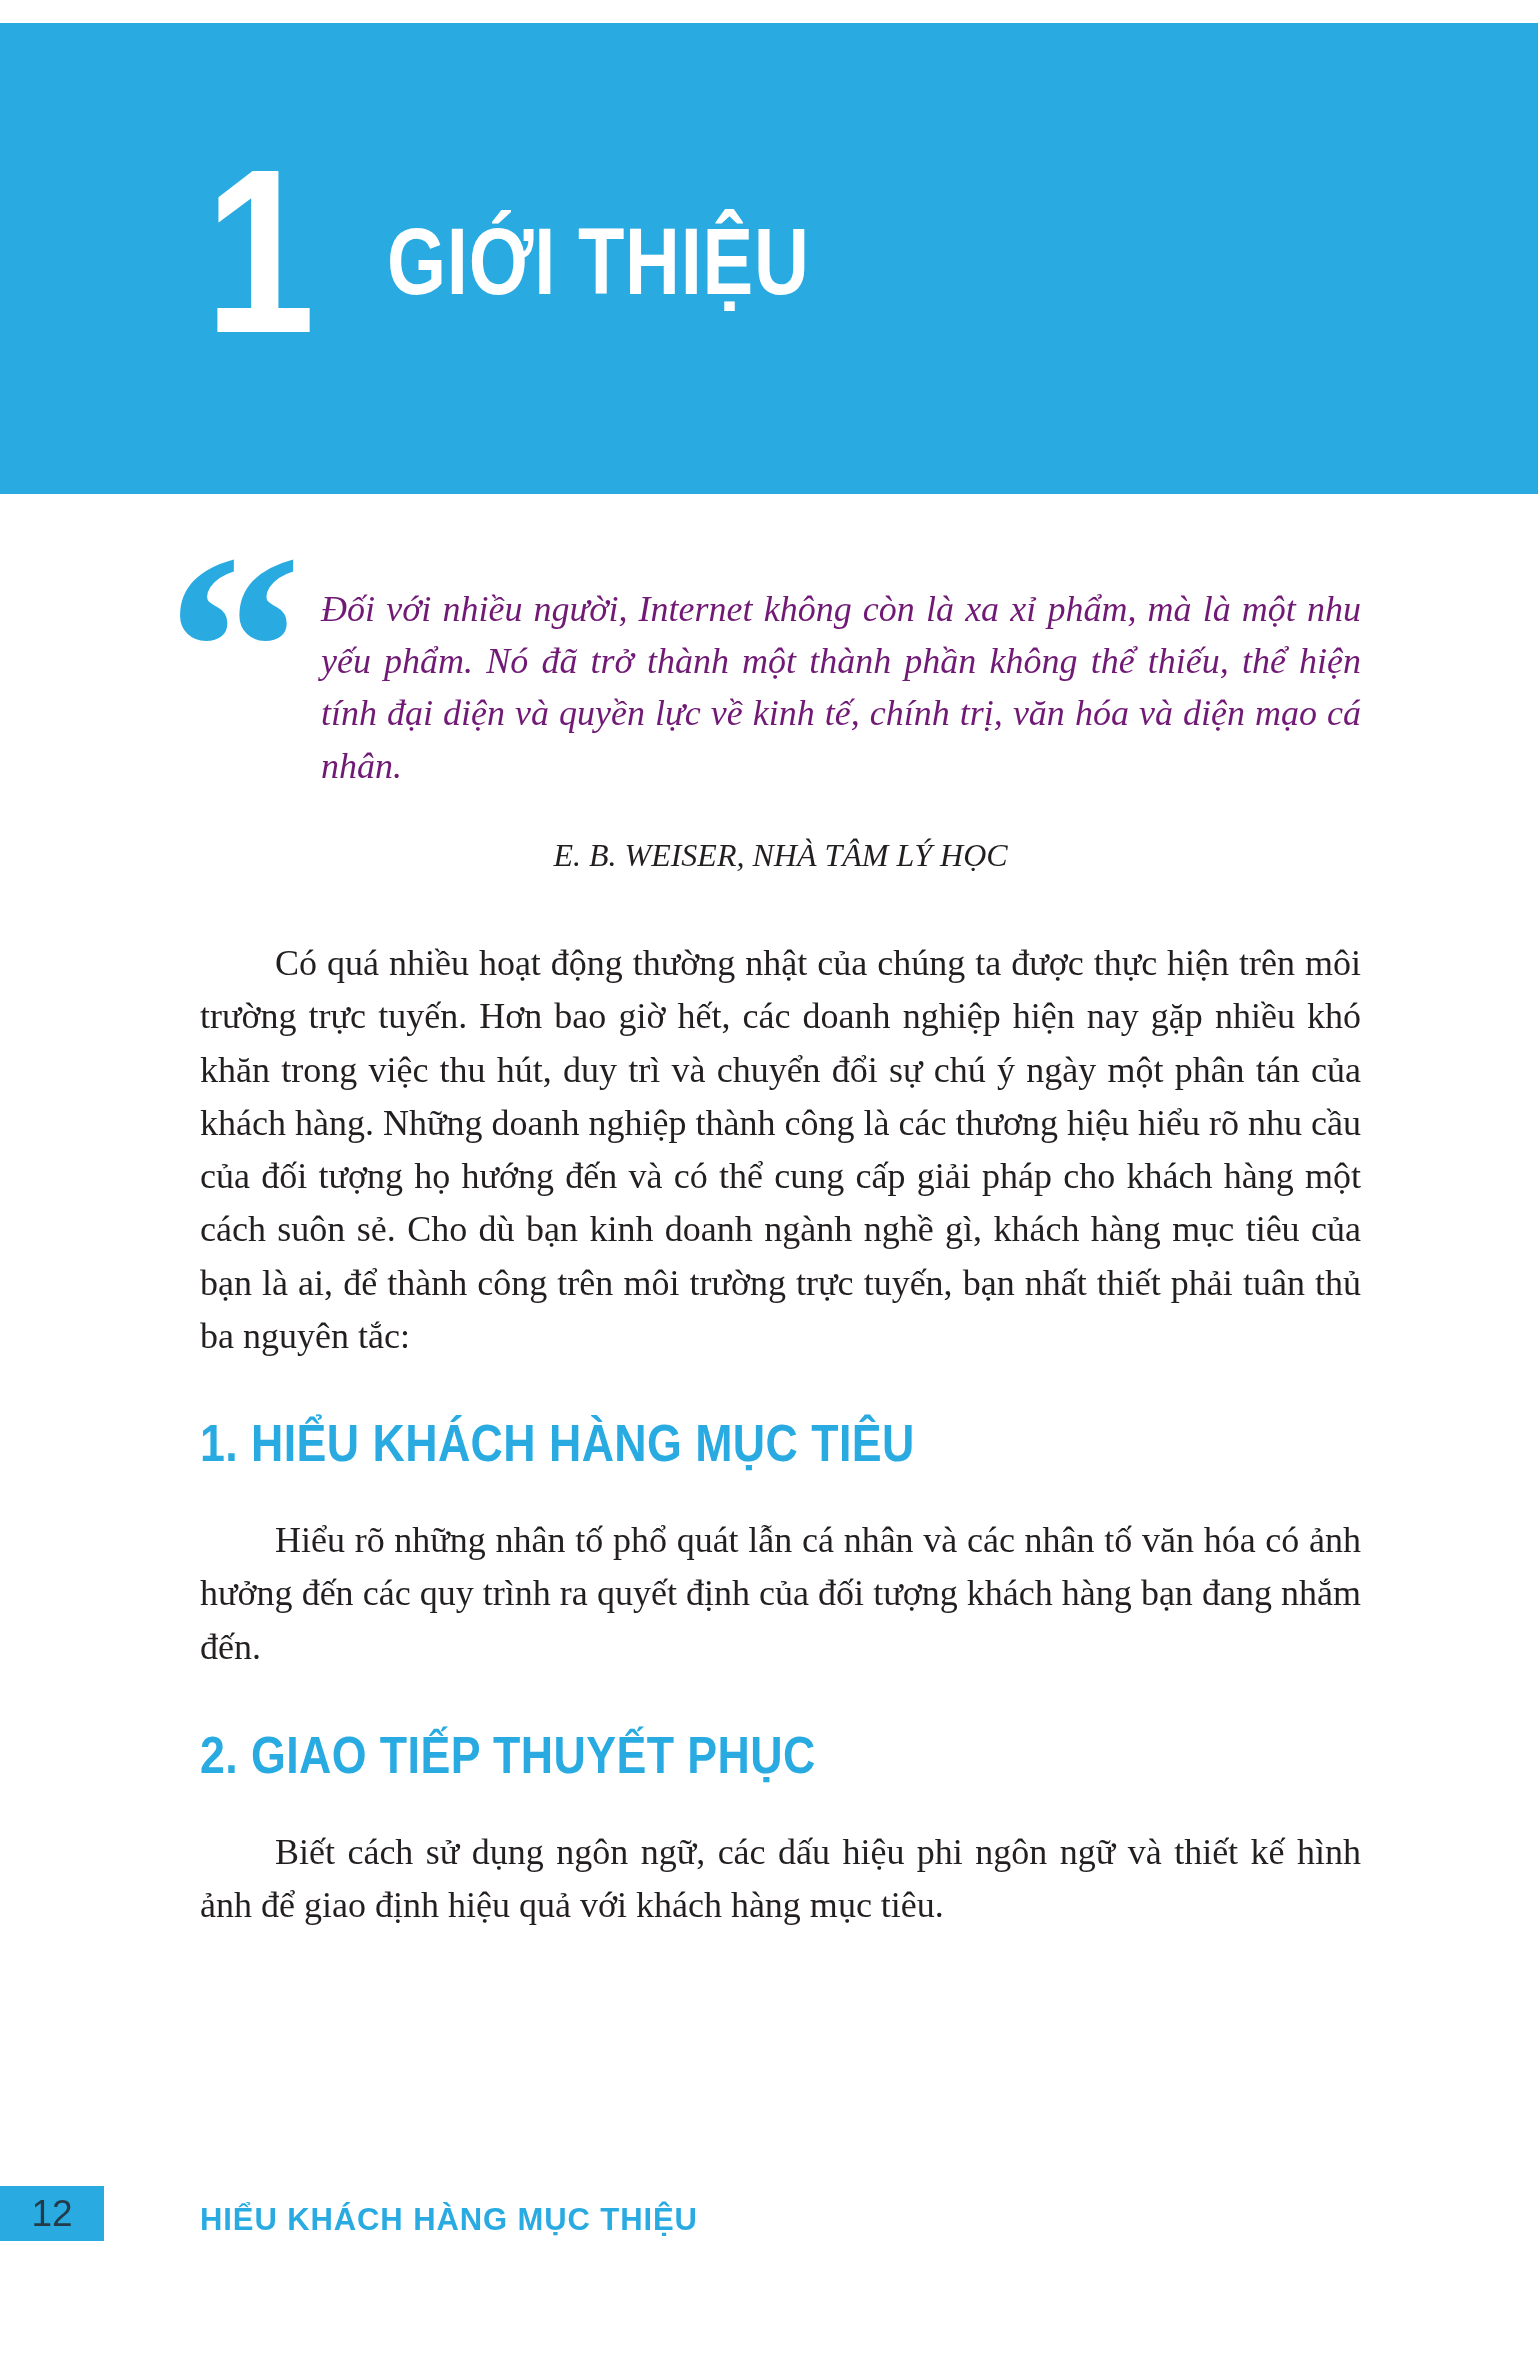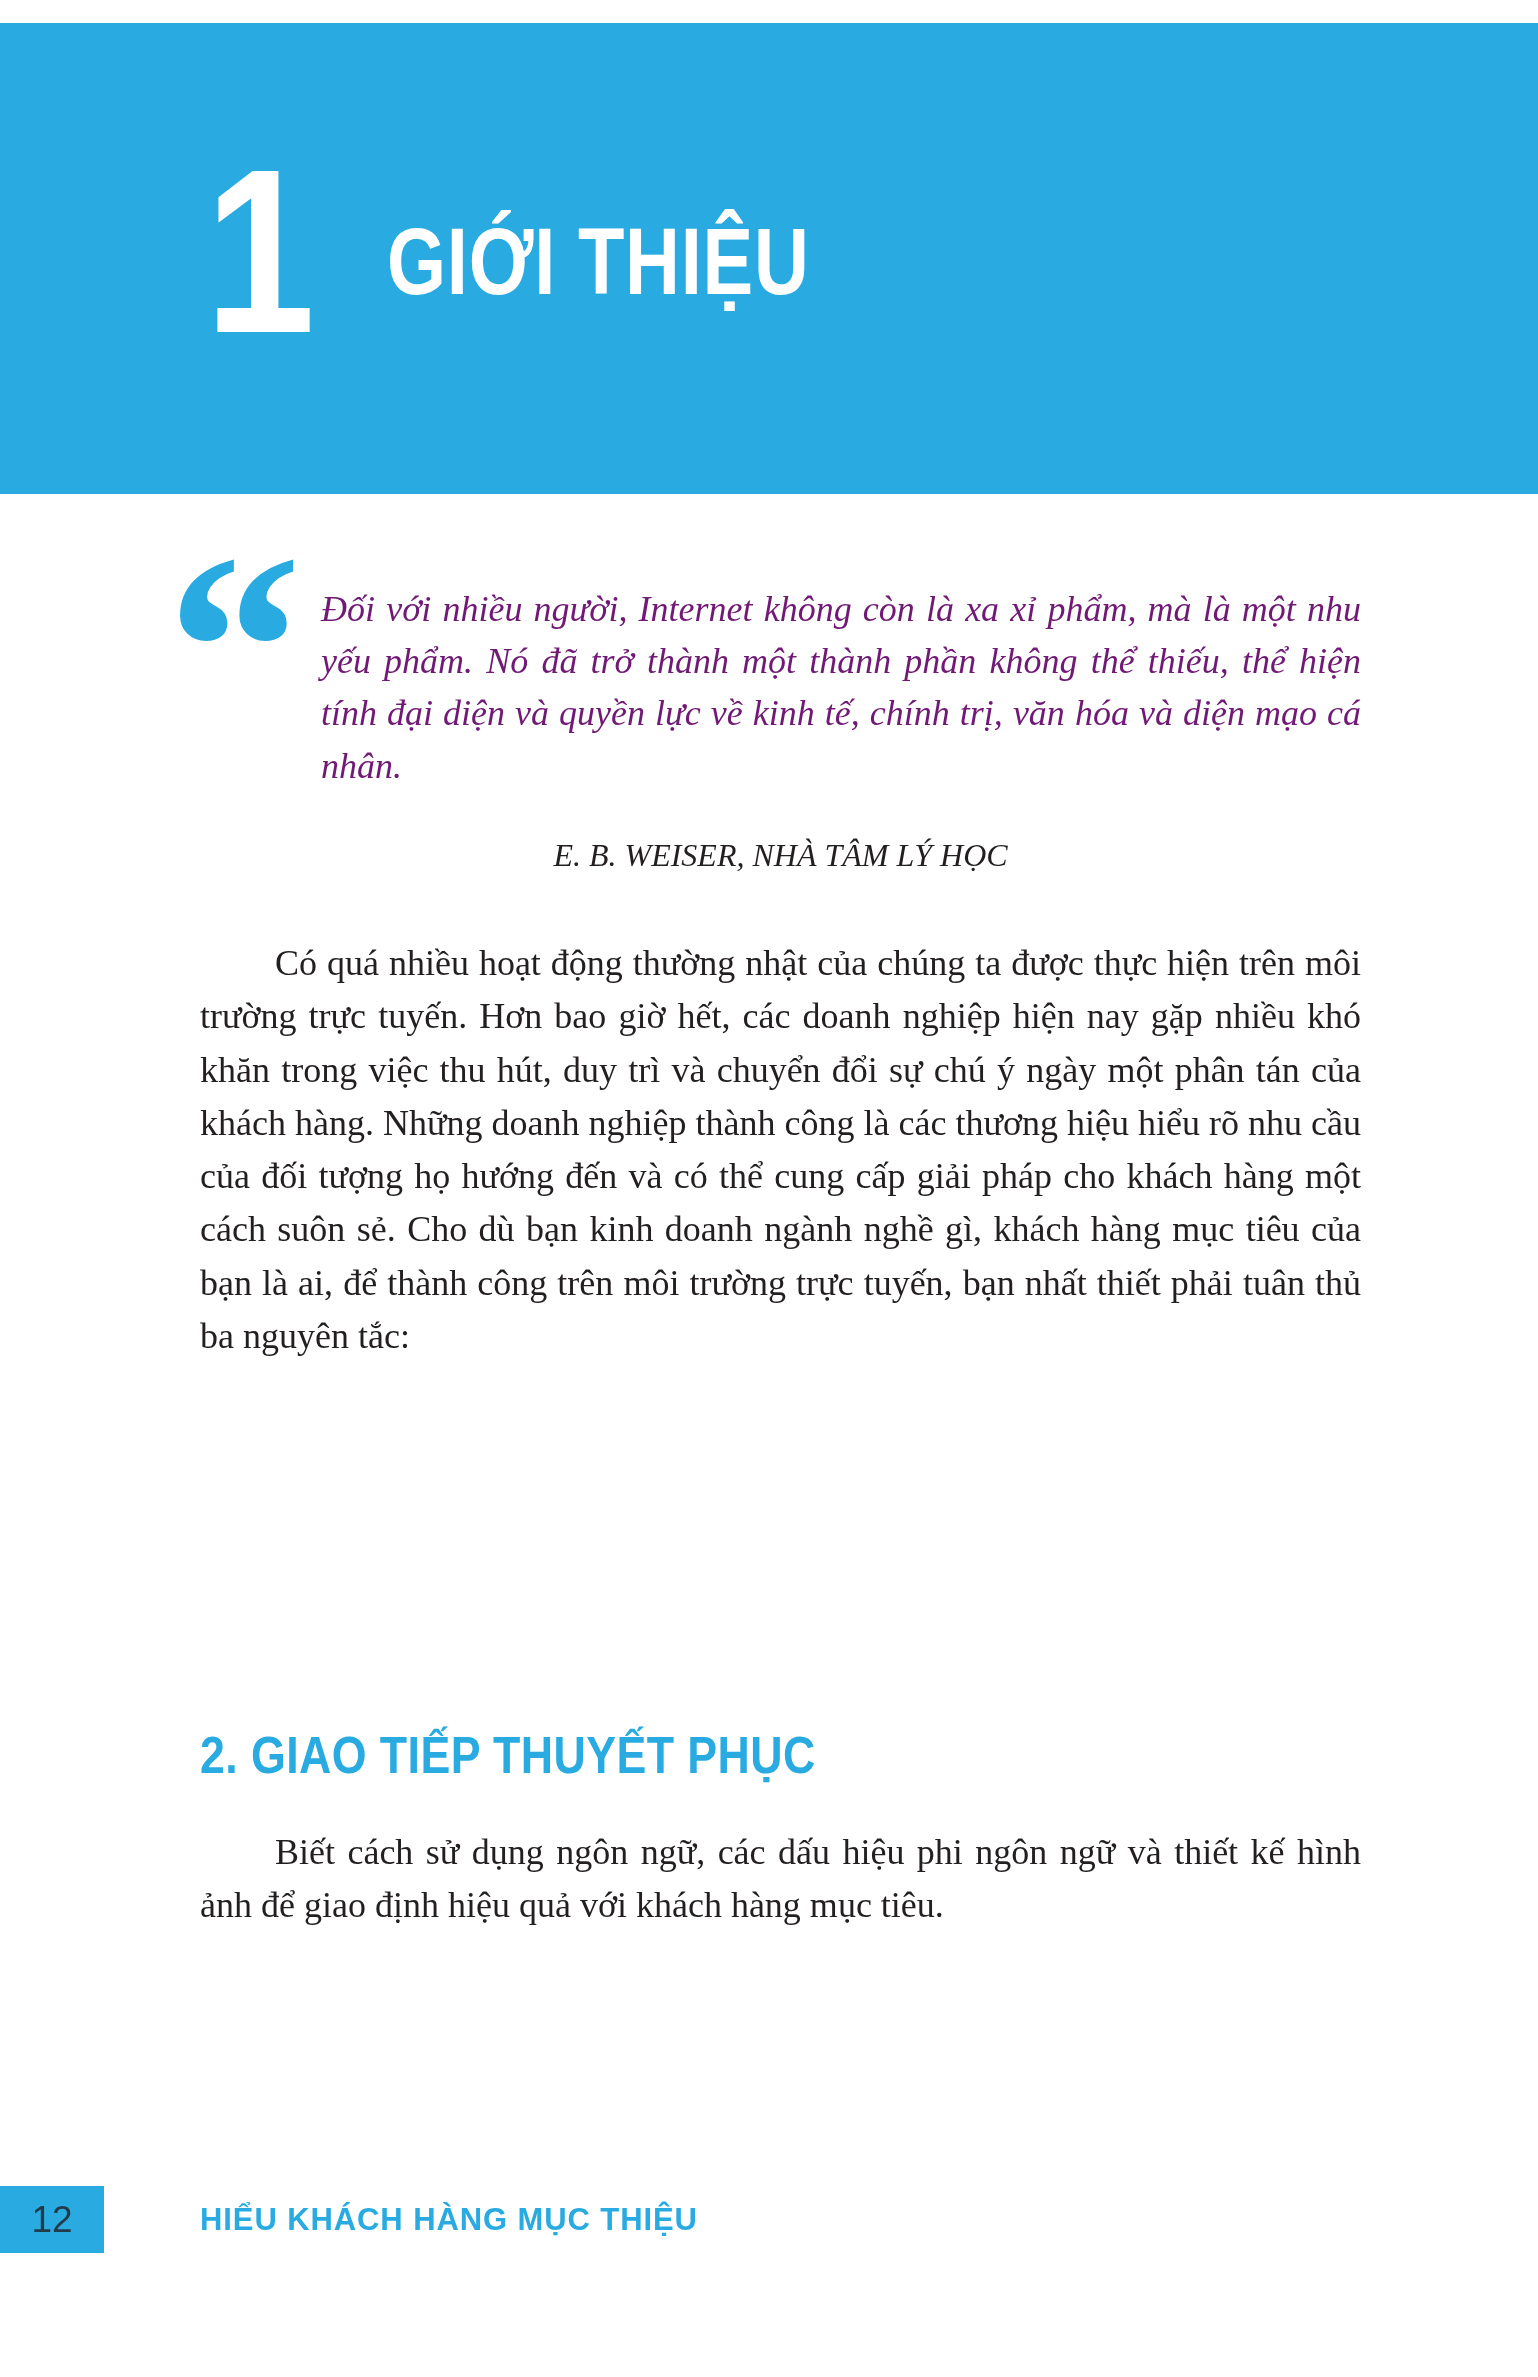--- a/index.html
+++ b/index.html
@@ -124,21 +124,21 @@
     left: 0;
     top: 2186px;
     width: 100%;
     height: 67px;
   }
   .page-number-box {
     position: absolute;
     left: 0;
     top: 0;
     width: 104px;
-    height: 67px;
+    height: 55px;
     background: #29ABE2;
     display: flex;
     align-items: center;
     justify-content: center;
   }
   .page-number {
     font-family: "Liberation Sans", sans-serif;
     font-size: 37px;
     color: #233B48;
   }
@@ -166,20 +166,24 @@
   </div>
 
   <div class="quote-section">
     <div class="quote-mark">“</div>
     <div class="quote-text">Đối với nhiều người, Internet không còn là xa xỉ phẩm, mà là một nhu yếu phẩm. Nó đã trở thành một thành phần không thể thiếu, thể hiện tính đại diện và quyền lực về kinh tế, chính trị, văn hóa và diện mạo cá nhân.</div>
     <div class="attribution">E. B. WEISER, NHÀ TÂM LÝ HỌC</div>
   </div>
 
   <div class="intro-paragraph">Có quá nhiều hoạt động thường nhật của chúng ta được thực hiện trên môi trường trực tuyến. Hơn bao giờ hết, các doanh nghiệp hiện nay gặp nhiều khó khăn trong việc thu hút, duy trì và chuyển đổi sự chú ý ngày một phân tán của khách hàng. Những doanh nghiệp thành công là các thương hiệu hiểu rõ nhu cầu của đối tượng họ hướng đến và có thể cung cấp giải pháp cho khách hàng một cách suôn sẻ. Cho dù bạn kinh doanh ngành nghề gì, khách hàng mục tiêu của bạn là ai, để thành công trên môi trường trực tuyến, bạn nhất thiết phải tuân thủ ba nguyên tắc:</div>
 
+  <div class="section-1">
+    <div class="section-heading">1. HIỂU KHÁCH HÀNG MỤC TIÊU</div>
+    <div class="section-body">Hiểu rõ những nhân tố phổ quát lẫn cá nhân và các nhân tố văn hóa có ảnh hưởng đến các quy trình ra quyết định của đối tượng khách hàng bạn đang nhắm đến.</div>
+  </div>
 
   <div class="section-2">
     <div class="section-heading">2. GIAO TIẾP THUYẾT PHỤC</div>
     <div class="section-body">Biết cách sử dụng ngôn ngữ, các dấu hiệu phi ngôn ngữ và thiết kế hình ảnh để giao định hiệu quả với khách hàng mục tiêu.</div>
   </div>
 
   <div class="footer">
     <div class="page-number-box">
       <span class="page-number">12</span>
     </div>

